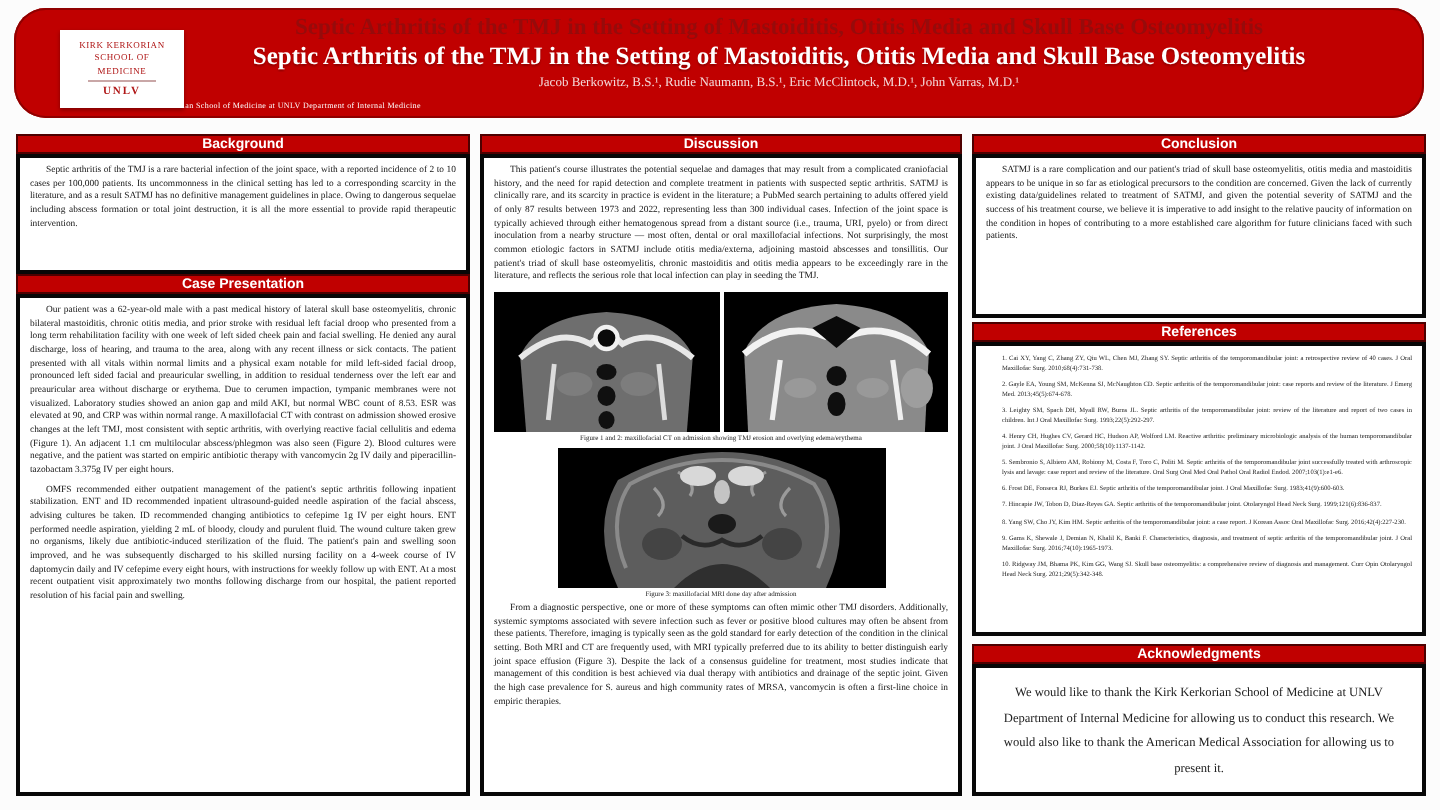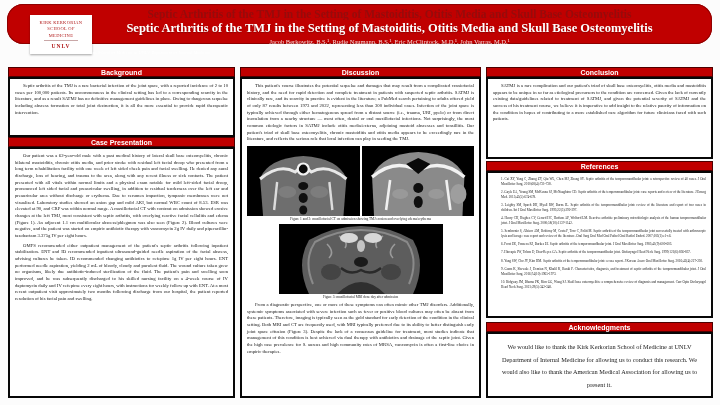--- a/index.html
+++ b/index.html
@@ -2,21 +2,21 @@
 <html><head>
 <meta charset="utf-8">
 <style>
   html,body{margin:0;padding:0;}
   body{
     width:720px;height:405px;position:relative;overflow:hidden;
     background:#fcfcfc;font-family:"Liberation Serif", serif;color:#111;
   }
   
   .header{
-    position:absolute;left:7px;top:4px;width:705px;height:40px;
+    position:absolute;left:7px;top:4px;width:705px;height:55px;
     background:#c00000;border-radius:16px;box-shadow:0 0 0 1px #8f0000 inset;
   }
   .ghost-title{
     position:absolute;top:4px;left:95px;right:35px;text-align:center;
     color:#960b0b;font-weight:bold;font-size:11.5px;white-space:nowrap;overflow:hidden;
   }
   .poster-title{
     position:absolute;top:17px;left:95px;right:35px;text-align:center;
     color:#ffffff;font-weight:bold;font-size:12.5px;white-space:nowrap;overflow:hidden;
     text-shadow:0 1px 1px rgba(0,0,0,.25);

